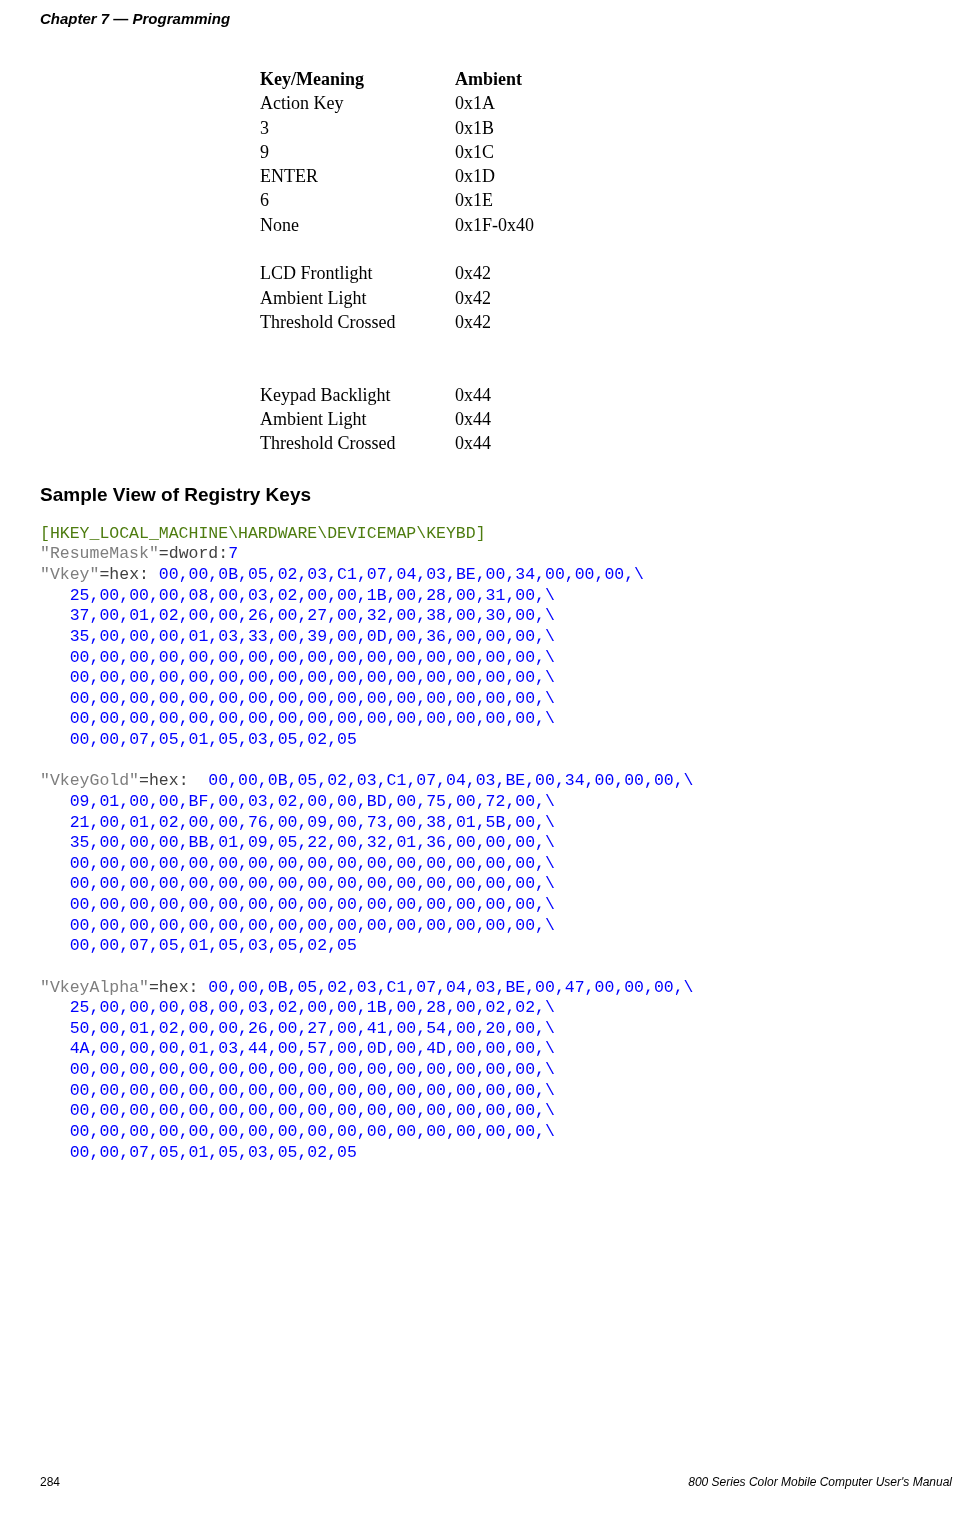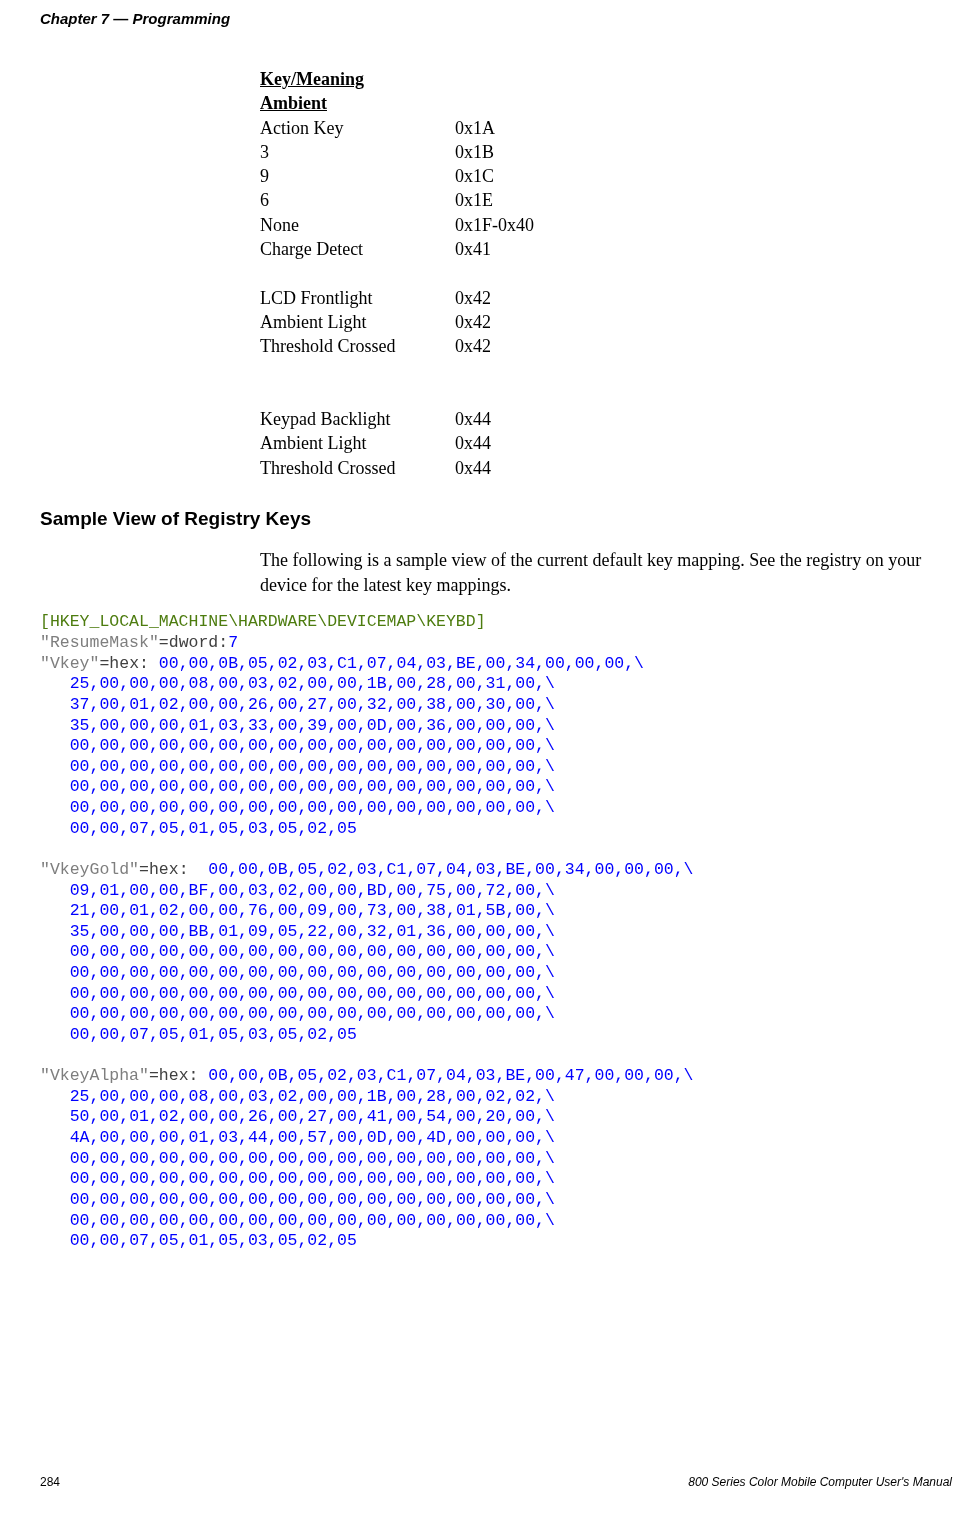--- a/index.html
+++ b/index.html
@@ -29,21 +29,21 @@
   }
   .header .sep { font-style: normal; }
   .table-block {
     margin-left: 220px;
     font-size: 18px;
     line-height: 1.35;
   }
   .table-row { display: flex; }
   .col-key { width: 195px; }
   .col-scan { }
-  .head-row { text-decoration: underline; font-weight: bold; flex-direction: column; }
+  .head-row { font-weight: bold; }
   .gap { height: 1.35em; }
   .section-heading {
     font-family: Arial, Helvetica, sans-serif;
     font-weight: bold;
     font-size: 19px;
     margin-top: 28px;
     margin-bottom: 18px;
   }
   .body-text {
     margin-left: 220px;
@@ -95,30 +95,30 @@
       </div>
     <div class="table-row">
         <div class="col-key">3</div>
         <div class="col-scan">0x1B</div>
       </div>
     <div class="table-row">
         <div class="col-key">9</div>
         <div class="col-scan">0x1C</div>
       </div>
     <div class="table-row">
+        <div class="col-key">ENTER</div>
+        <div class="col-scan">0x1D</div>
+      </div>
+    <div class="table-row">
         <div class="col-key">6</div>
         <div class="col-scan">0x1E</div>
       </div>
     <div class="table-row">
         <div class="col-key">None</div>
         <div class="col-scan">0x1F-0x40</div>
-      </div>
-    <div class="table-row">
-        <div class="col-key">Charge Detect</div>
-        <div class="col-scan">0x41</div>
       </div>
     <div class="gap"></div>
     <div class="table-row">
         <div class="col-key">LCD Frontlight</div>
         <div class="col-scan">0x42</div>
       </div>
     <div class="table-row">
         <div class="col-key">Ambient Light</div>
         <div class="col-scan">0x42</div>
       </div>
@@ -137,21 +137,20 @@
         <div class="col-scan">0x44</div>
       </div>
     <div class="table-row">
         <div class="col-key">Threshold Crossed</div>
         <div class="col-scan">0x44</div>
       </div>
   </div>
 
   <div class="section-heading">Sample View of Registry Keys</div>
 
-  <div class="body-text">The following is a sample view of the current default key mapping. See the registry on your device for the latest key mappings.</div>
 
   <div class="code-block"><span class="reg-key">[HKEY_LOCAL_MACHINE\HARDWARE\DEVICEMAP\KEYBD]</span>
 <span class="reg-name">"ResumeMask"</span><span class="reg-eq">=dword:</span><span class="reg-val">7</span>
 <span class="reg-name">"Vkey"</span><span class="reg-eq">=hex: </span><span class="reg-val">00,00,0B,05,02,03,C1,07,04,03,BE,00,34,00,00,00,\</span>
    <span class="reg-val">25,00,00,00,08,00,03,02,00,00,1B,00,28,00,31,00,\</span>
    <span class="reg-val">37,00,01,02,00,00,26,00,27,00,32,00,38,00,30,00,\</span>
    <span class="reg-val">35,00,00,00,01,03,33,00,39,00,0D,00,36,00,00,00,\</span>
    <span class="reg-val">00,00,00,00,00,00,00,00,00,00,00,00,00,00,00,00,\</span>
    <span class="reg-val">00,00,00,00,00,00,00,00,00,00,00,00,00,00,00,00,\</span>
    <span class="reg-val">00,00,00,00,00,00,00,00,00,00,00,00,00,00,00,00,\</span>

